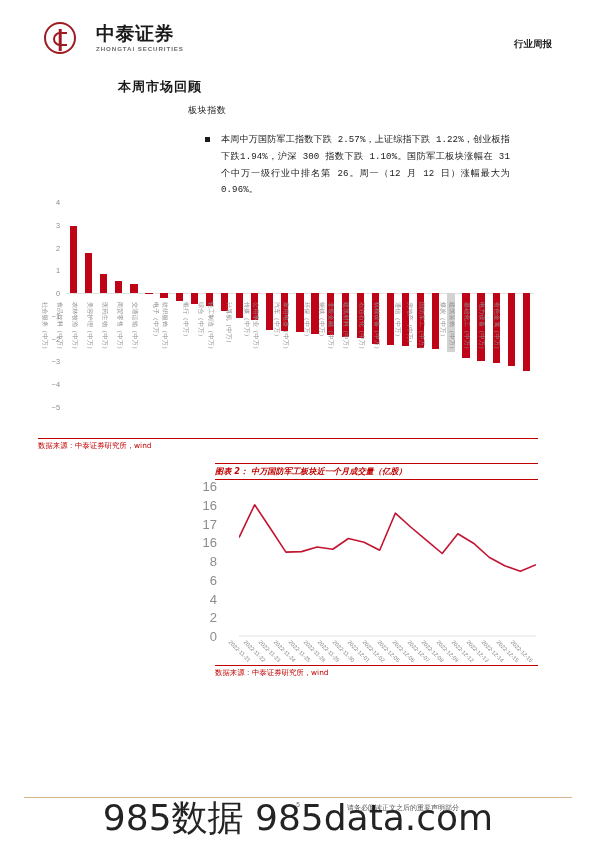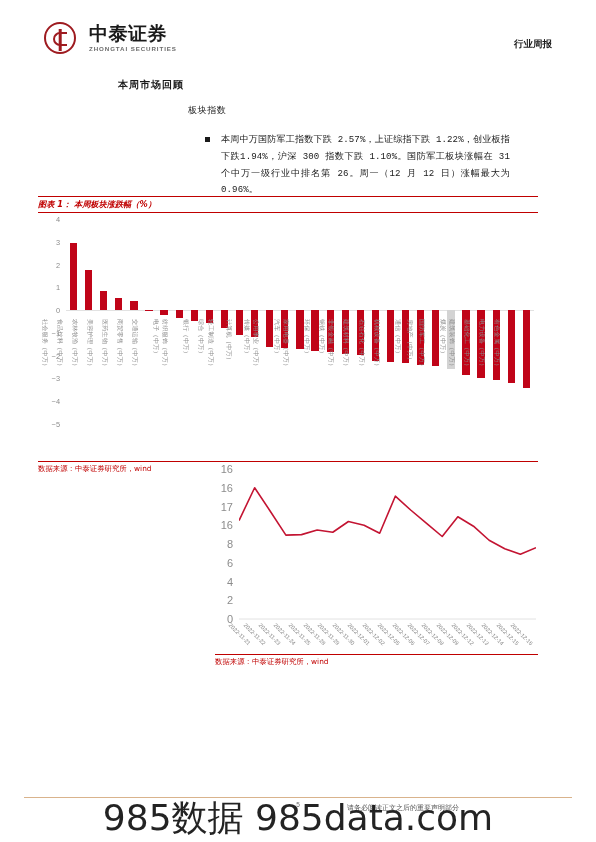--- a/index.html
+++ b/index.html
@@ -13,21 +13,21 @@
     position:relative;
     overflow:hidden;
   }
 
   
   .page-header{
     position:absolute; left:0; top:0; width:596px; height:70px;
   }
   .logo-wrap{
     position:absolute; left:44px; top:22px;
-    display:flex; align-items:center; gap:13px;
+    display:flex; align-items:center; gap:20px;
   }
   .logo-mark{
     width:32px;height:32px;border-radius:50%;
     border:2.6px solid #9e1b20; position:relative; flex:0 0 auto;
   }
   .logo-mark:before{
     content:""; position:absolute; left:50%; top:5px;
     width:2.6px; height:22px; background:#9e1b20; transform:translateX(-50%);
   }
   .logo-mark:after{
@@ -47,21 +47,21 @@
   }
   .header-right{
     position:absolute; right:44px; top:38px;
     font-size:9.5px; color:#1a1a1a; font-weight:bold;
     font-family:"DejaVu Sans",sans-serif;
   }
 
   
   .section-title{
     position:absolute; left:118px; top:78px;
-    font-size:10px; font-weight:bold; letter-spacing:1px;
+    font-size:13px; font-weight:bold; letter-spacing:1px;
     font-family:"DejaVu Sans",sans-serif;
   }
   .sub-title{
     position:absolute; left:188px; top:104px;
     font-size:9px; font-weight:normal; letter-spacing:.6px;
     font-family:"DejaVu Sans",sans-serif;
   }
   .bullet-block{
     position:absolute; left:205px; top:132px; width:305px;
   }
@@ -82,21 +82,21 @@
     font-size:8.2px; font-weight:bold; font-style:italic;
     color:#c00000; padding-bottom:2px;
     border-top:1.1px solid #c00000;
     border-bottom:.9px solid #c00000;
     padding-top:2px;
   }
   .fig-src{
     font-family:"DejaVu Sans",sans-serif;
     font-size:7.4px; color:#c00000;
     border-top:.9px solid #c00000;
-    padding-top:2px; margin-top:10px;
+    padding-top:2px; margin-top:4px;
   }
 
   
   #figure1{ left:38px; top:196px; width:500px; }
   .bar-plot{ position:relative; height:232px; margin-top:6px; }
   .bar-yaxis{ position:absolute; left:0; top:0; width:26px; height:205px; }
   .bar-ytick{
     position:absolute; right:4px; transform:translateY(-50%);
     font-size:7.4px; color:#8c8c8c;
     font-family:"Liberation Sans",sans-serif;
@@ -127,22 +127,22 @@
     font-size:6.1px; color:#8c8c8c;
     font-family:"DejaVu Sans",sans-serif;
     letter-spacing:.2px;
   }
 
   
   #figure2{ left:215px; top:463px; width:323px; }
   .line-plot{ position:relative; height:175px; margin-top:6px; }
   .line-yaxis{ position:absolute; left:0; top:0; width:22px; height:150px; }
   .line-ytick{
-    position:absolute; right:4px; transform:translateY(-50%);
-    font-size:11px; color:#8c8c8c;
+    position:absolute; right:20px; transform:translateY(-50%);
+    font-size:13px; color:#8c8c8c;
     font-family:"Liberation Sans",sans-serif;
   }
   .line-svg-wrap{ position:absolute; left:24px; top:0; right:2px; height:150px; }
   .line-xlabels{
     position:absolute; left:24px; right:2px; top:152px;
     display:flex; justify-content:space-between;
   }
   .line-xlab{ flex:1 1 0; position:relative; height:46px; }
   .line-xlab span{
     position:absolute; top:1px; left:50%;
@@ -194,21 +194,20 @@
 <div class="sub-title">板块指数</div>
 
 <div class="bullet-block">
   <div class="bullet-row">
     <span class="bullet-mark"></span>
     <span class="bullet-text">本周中万国防军工指数下跌 2.57%，上证综指下跌 1.22%，创业板指下跌1.94%，沪深 300 指数下跌 1.10%。国防军工板块涨幅在 31 个中万一级行业中排名第 26。周一（12 月 12 日）涨幅最大为 0.96%。</span>
   </div>
 </div>
 
 <div class="figure" id="figure1">
-  <div class="fig-cap">图表 1： 本周板块涨跌幅（%）</div>
 
   <div class="bar-plot">
     <div class="bar-yaxis" id="bar-yaxis">
         <div class="bar-ytick" style="top: 0px;">4</div>
         <div class="bar-ytick" style="top: 22.7778px;">3</div>
         <div class="bar-ytick" style="top: 45.5556px;">2</div>
         <div class="bar-ytick" style="top: 68.3333px;">1</div>
         <div class="bar-ytick" style="top: 91.1111px;">0</div>
         <div class="bar-ytick" style="top: 113.889px;">−1</div>
         <div class="bar-ytick" style="top: 136.667px;">−2</div>
@@ -406,20 +405,21 @@
         <div class="bar-lab">
           <span>有色金属（中万）</span>
         </div>
       </div>
   </div>
 
   <div class="fig-src">数据来源：中泰证券研究所，wind</div>
 </div>
 
 <div class="figure" id="figure2">
+  <div class="fig-cap">图表 2： 中万国防军工板块近一个月成交量（亿股）</div>
 
   <div class="line-plot">
     <div class="line-yaxis" id="line-yaxis">
         <div class="line-ytick" style="top: 0px;">16</div>
         <div class="line-ytick" style="top: 18.75px;">16</div>
         <div class="line-ytick" style="top: 37.5px;">17</div>
         <div class="line-ytick" style="top: 56.25px;">16</div>
         <div class="line-ytick" style="top: 75px;">8</div>
         <div class="line-ytick" style="top: 93.75px;">6</div>
         <div class="line-ytick" style="top: 112.5px;">4</div>

